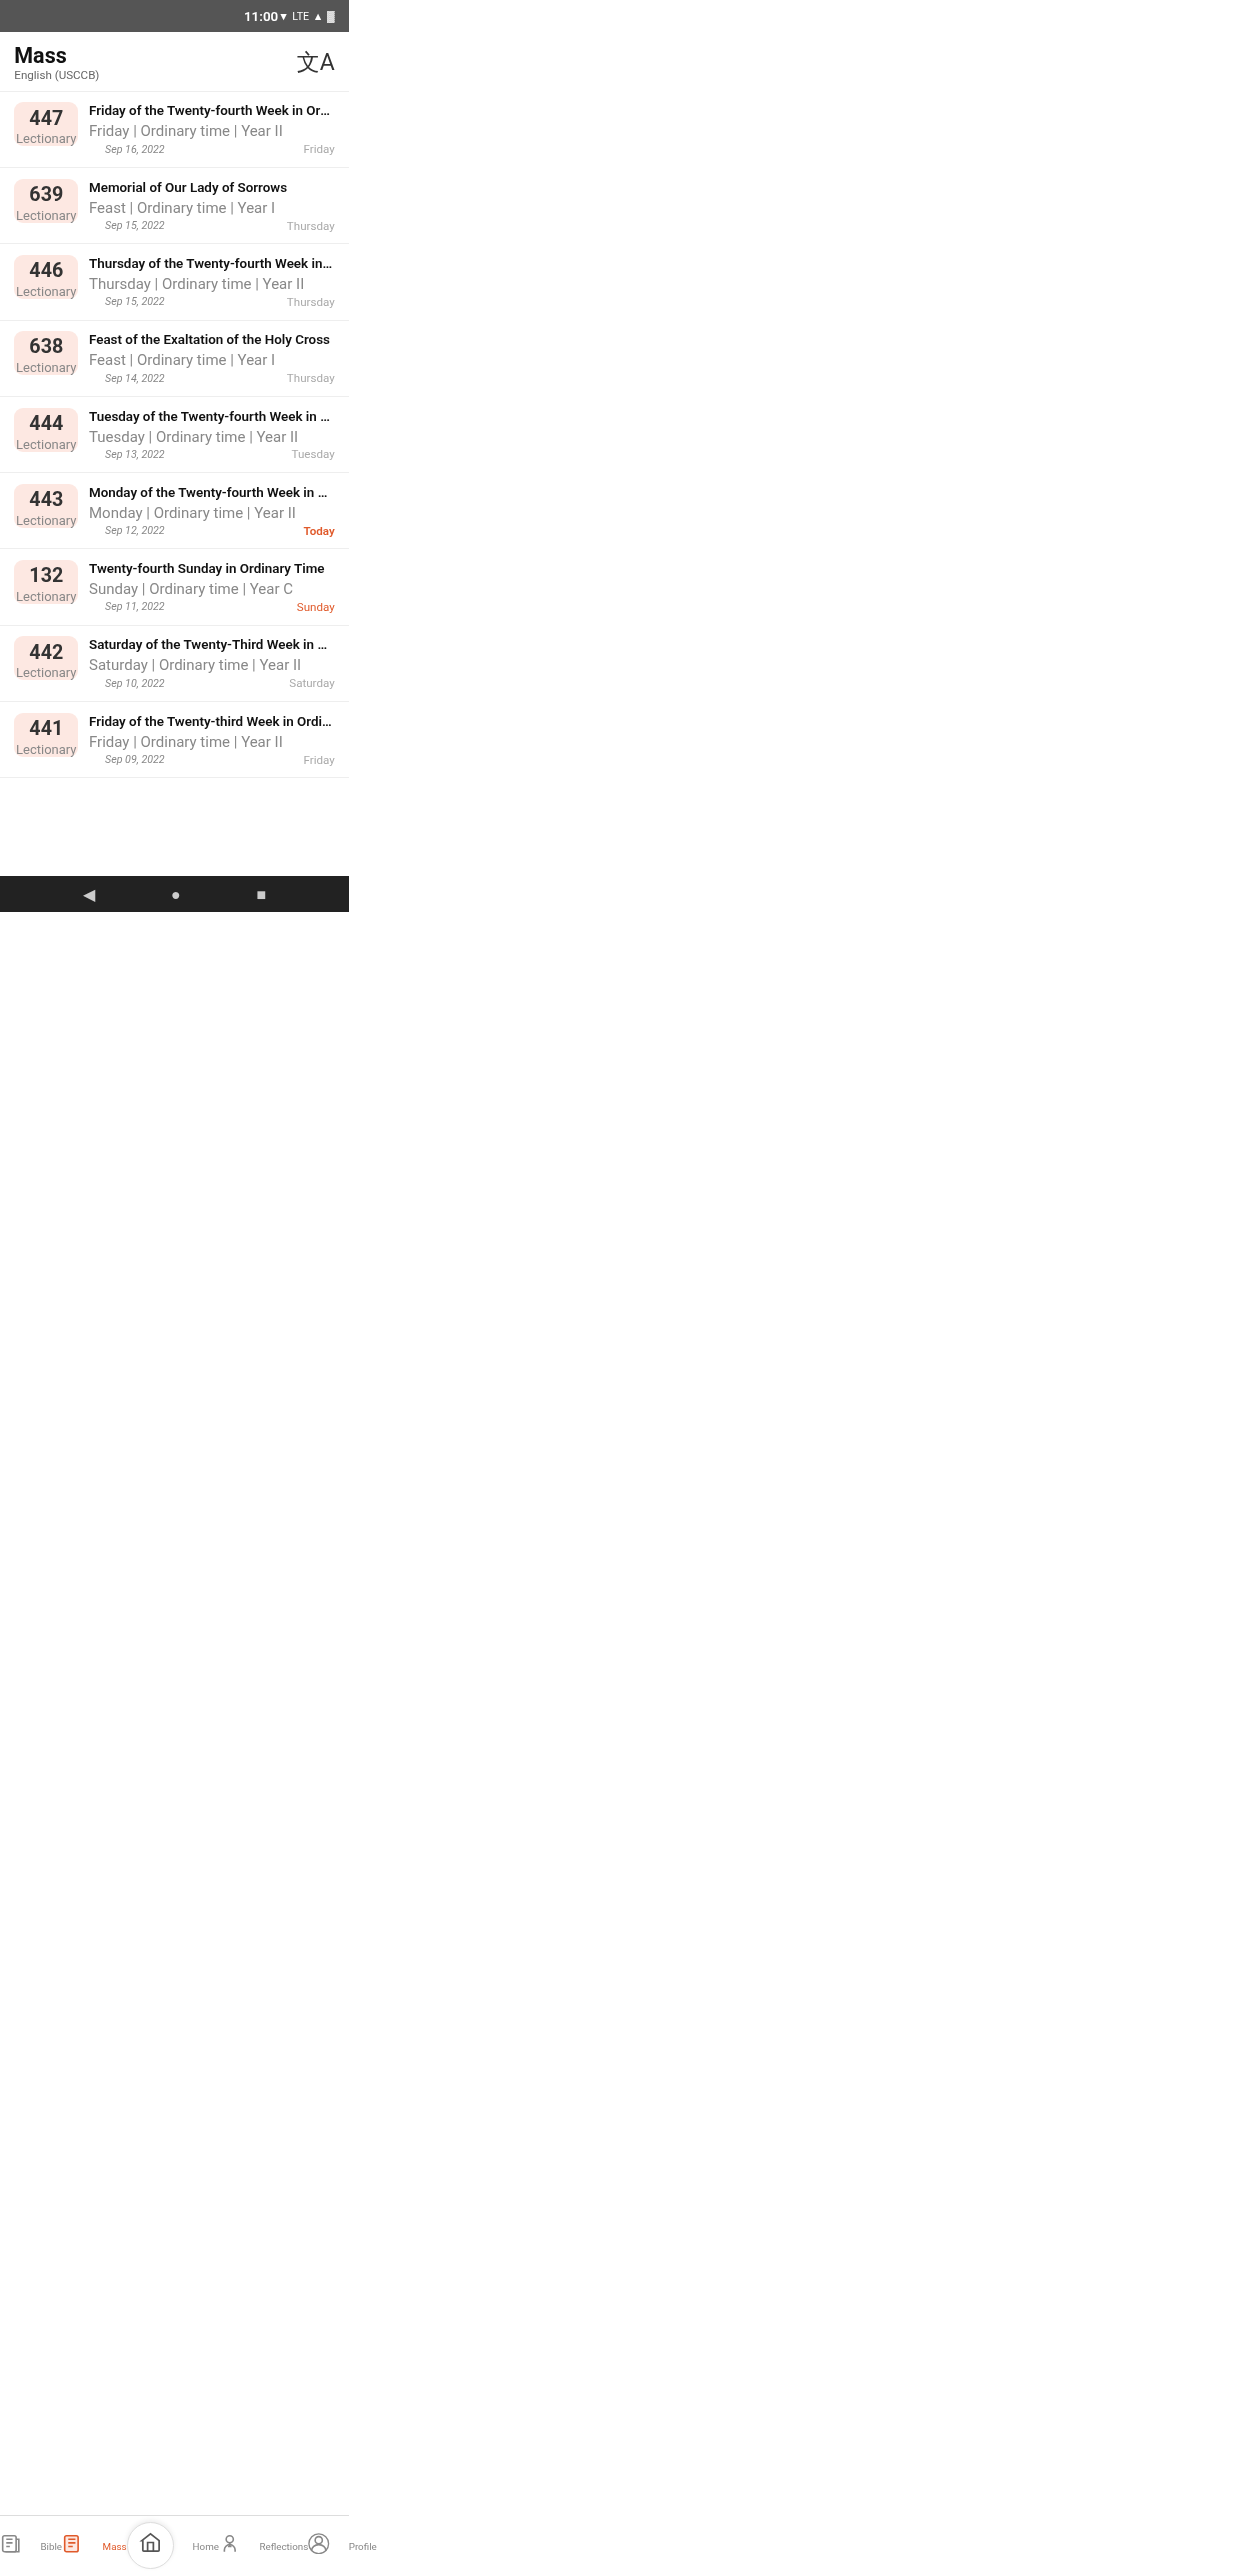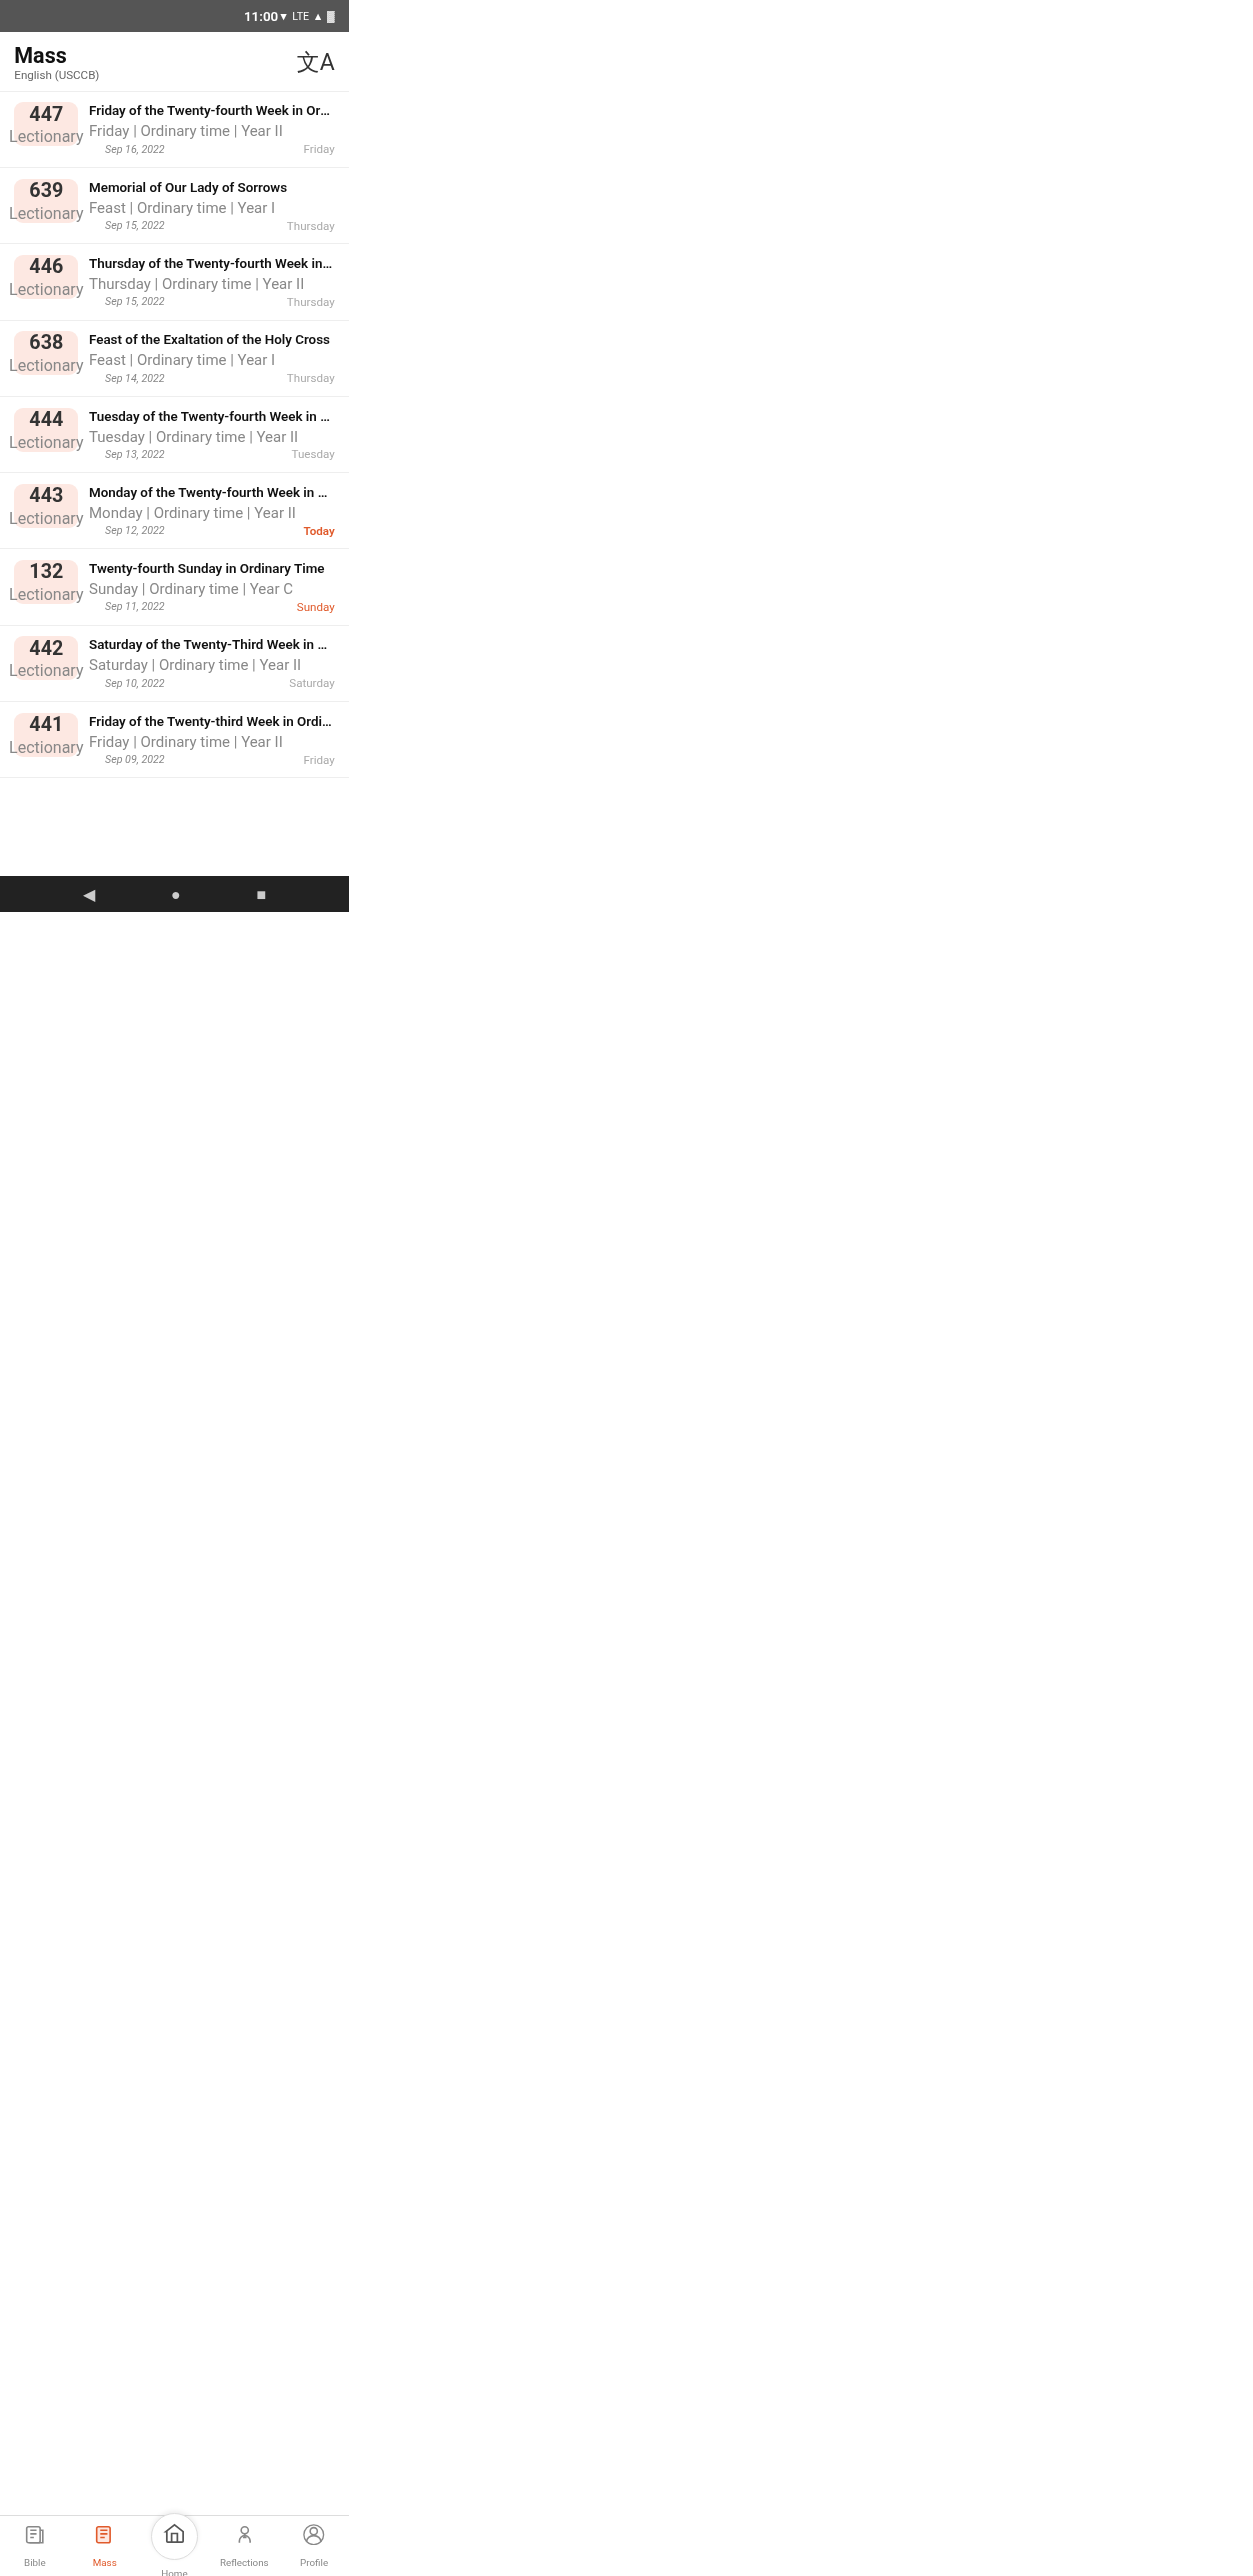--- a/index.html
+++ b/index.html
@@ -82,21 +82,21 @@
       align-items: center;
       justify-content: flex-end;
       flex-shrink: 0;
     }
     .lectionary-number {
       font-size: 19.7px;
       font-weight: 700;
       color: #333;
     }
     .lectionary-label {
-      font-size: 16px;
+      font-size: 13px;
       color: #888;
       margin-top: 1.8px;
     }
 
     .item-info {
       flex: 1;
       min-width: 0;
     }
     .item-title {
       font-size: 13.4px;
@@ -145,23 +145,23 @@
       background: #fff;
       border-top: 0.9px solid #ddd;
       display: flex;
       justify-content: space-around;
       align-items: center;
       height: 61px;
       z-index: 100;
     }
     .nav-item {
       display: flex;
-      flex-direction: column;
-      align-items: center;
-      gap: 7px;
+      flex-direction: row;
+      align-items: center;
+      gap: 19px;
       cursor: pointer;
       flex: 1;
       padding: 7.2px 0;
     }
     .nav-icon {
       font-size: 19.7px;
       color: #888;
     }
     .nav-icon.active {
       color: #e05a2b;

